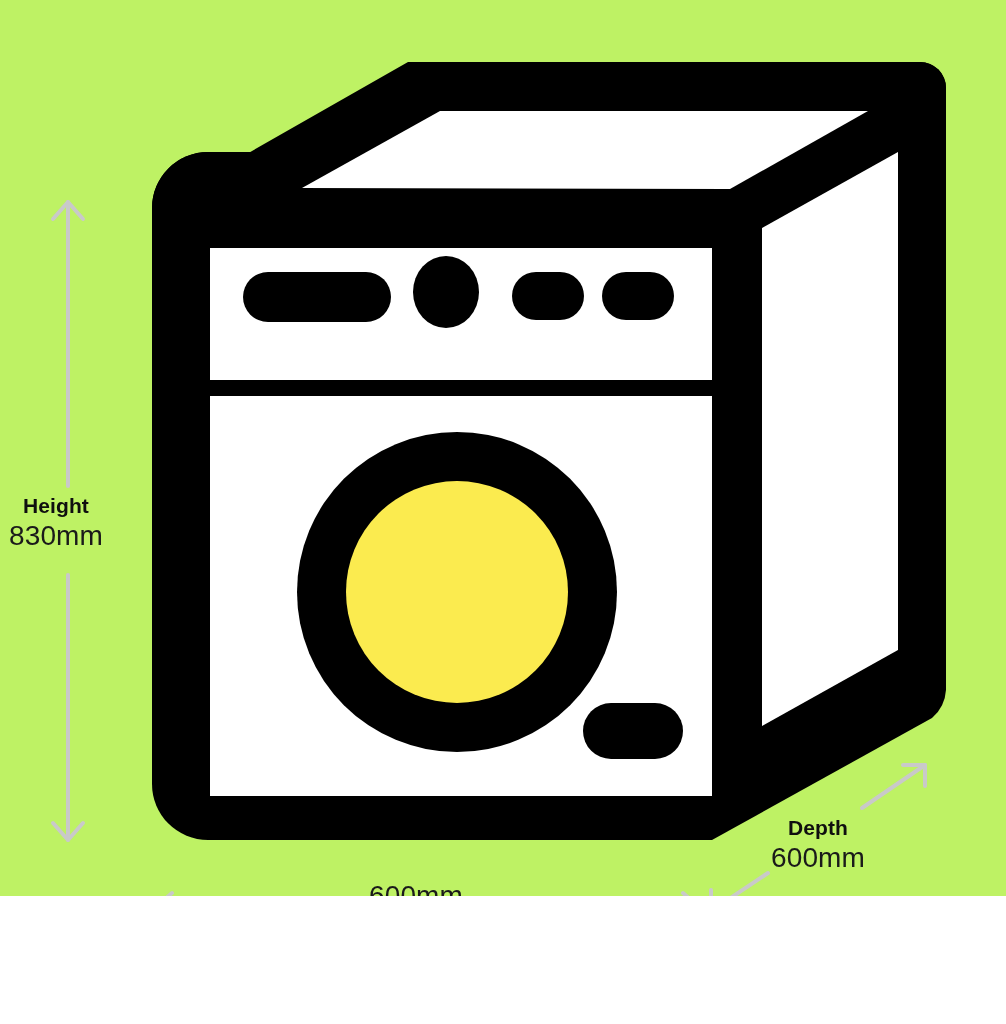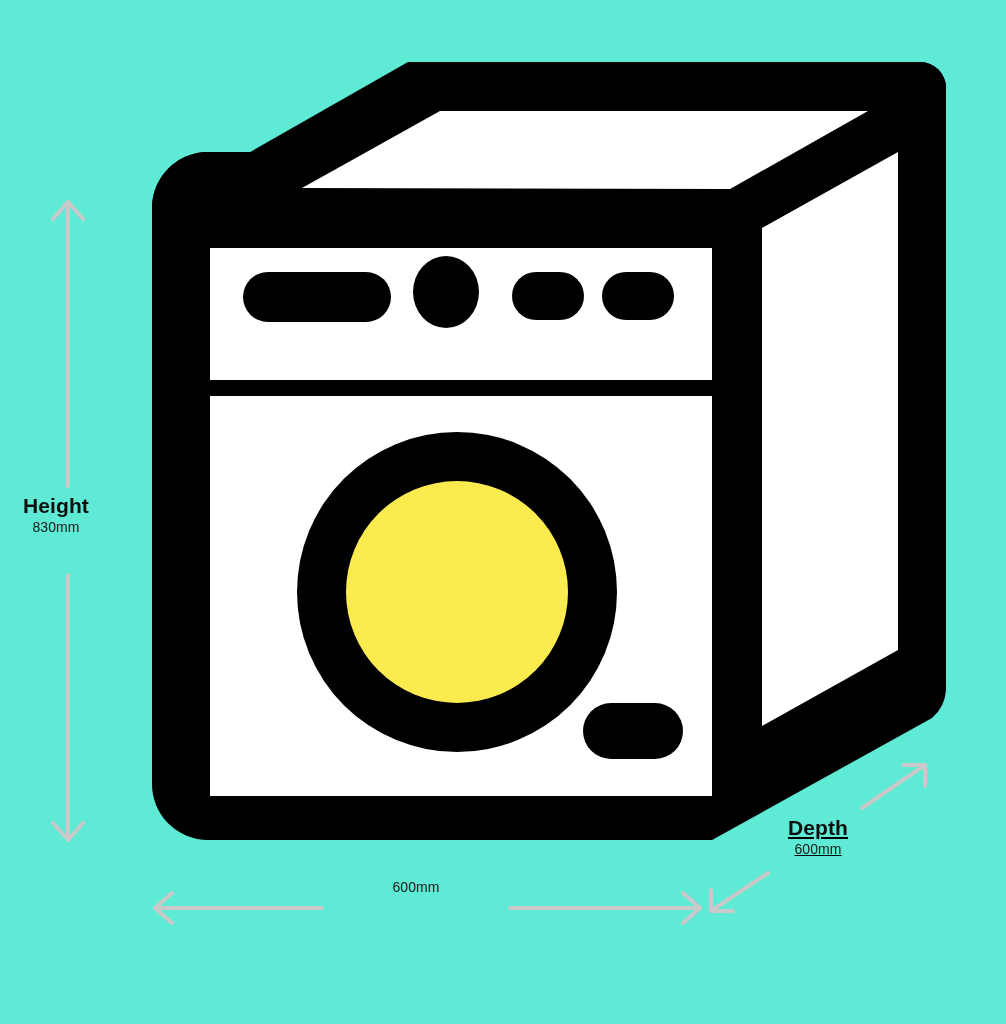--- a/index.html
+++ b/index.html
@@ -6,22 +6,22 @@
     margin: 0;
     padding: 0;
     background: #ffffff;
   }
   body {
     font-family: "Liberation Sans", sans-serif;
   }
   #stage {
     position: relative;
     width: 1006px;
-    height: 1024px;
-    background: #5eead4;
+    height: 896px;
+    background: #bef264;
     overflow: hidden;
   }
   #diagram-svg {
     position: absolute;
     left: 0;
     top: 0;
     width: 1006px;
     height: 1024px;
     display: block;
   }
@@ -32,39 +32,38 @@
     white-space: nowrap;
   }
   .dim-title {
     font-weight: bold;
     font-size: 21px;
     color: #0f0f0f;
     letter-spacing: 0.1px;
   }
   .dim-value {
     font-weight: normal;
-    font-size: 14px;
+    font-size: 28px;
     color: #1a1a1a;
     letter-spacing: 0.1px;
   }
   #height-label {
     left: 0px;
     top: 494px;
     width: 112px;
   }
   #width-label {
     left: 326px;
     top: 879px;
     width: 180px;
   }
   #depth-label {
     left: 730px;
     top: 816px;
     width: 176px;
-    text-decoration: underline;
   }
 </style>
 </head>
 <body>
 
 <div id="stage">
 
   <svg id="diagram-svg" viewBox="0 0 1006 1024" xmlns="http://www.w3.org/2000/svg">
 
     <g>

